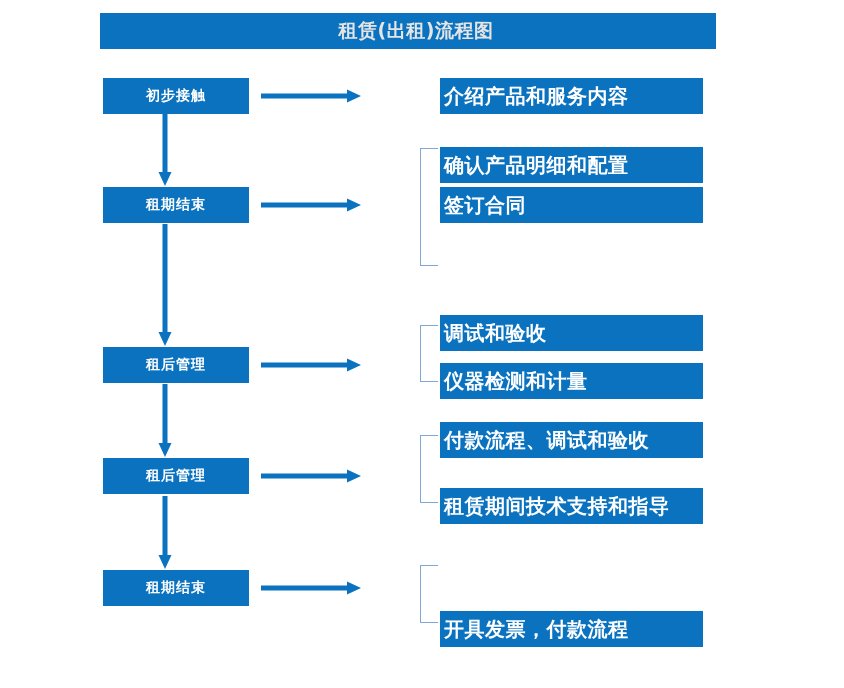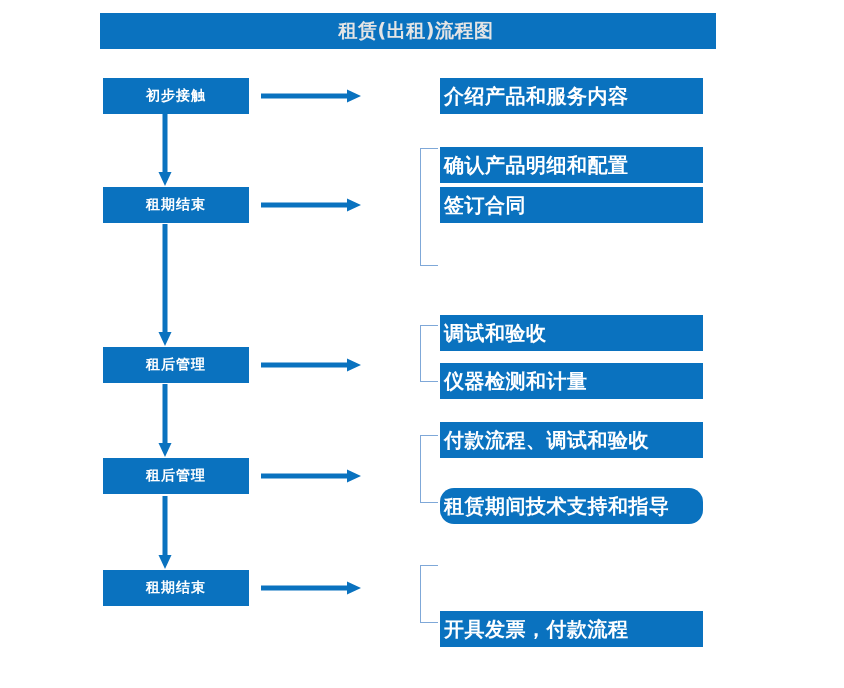--- a/index.html
+++ b/index.html
@@ -183,18 +183,18 @@
 
   <div class="box box-right" style="top:187px;">签订合同</div>
 
 
   <div class="box box-right" style="top:315px;">调试和验收</div>
 
   <div class="box box-right" style="top:363px;">仪器检测和计量</div>
 
   <div class="box box-right" style="top:422px;">付款流程、调试和验收</div>
 
-  <div class="box box-right" style="top:488px;border-radius:14px;">租赁期间技术支持和指导</div>
+  <div class="box box-right" style="top:488px;">租赁期间技术支持和指导</div>
 
 
   <div class="box box-right" style="top:611px;">开具发票，付款流程</div>
 
 </div>
 
 </body></html>

